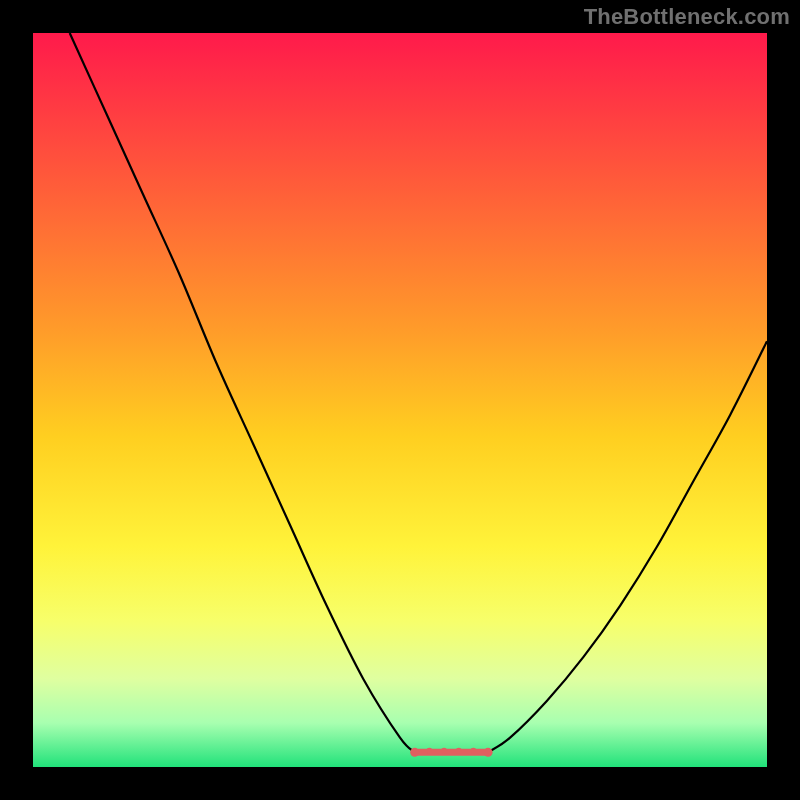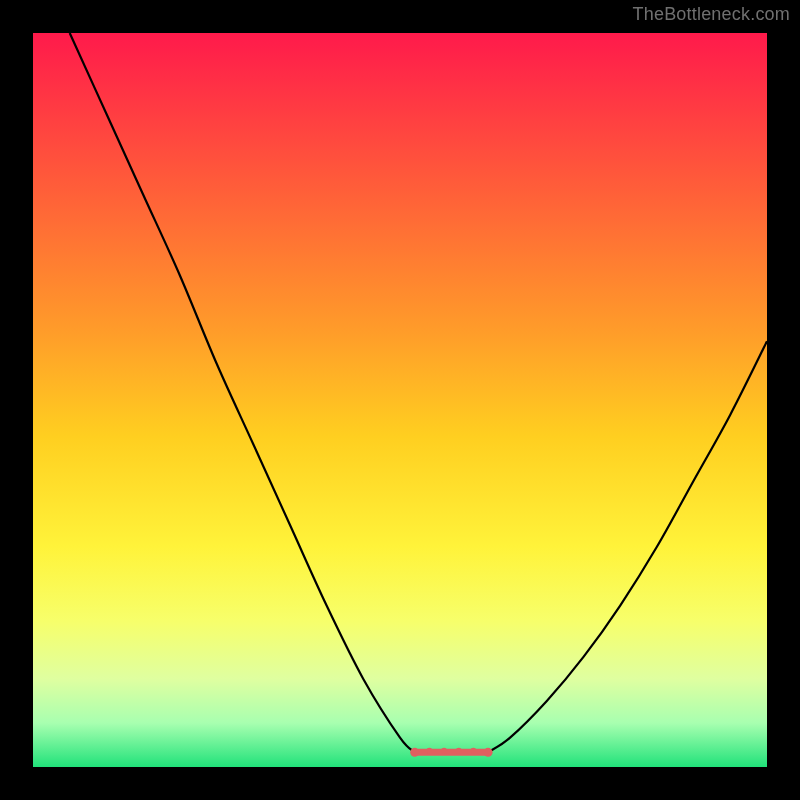--- a/index.html
+++ b/index.html
@@ -13,22 +13,22 @@
   }
   .frame {
     position: absolute;
     inset: 0;
     background: #000;
   }
   .watermark {
     position: absolute;
     top: 4px;
     right: 10px;
-    font-size: 18px;
-    font-weight: 400;
+    font-size: 22px;
+    font-weight: 700;
     color: #707070;
     letter-spacing: 0.2px;
     z-index: 5;
   }
   svg {
     position: absolute;
     inset: 0;
     z-index: 2;
   }
 </style>

